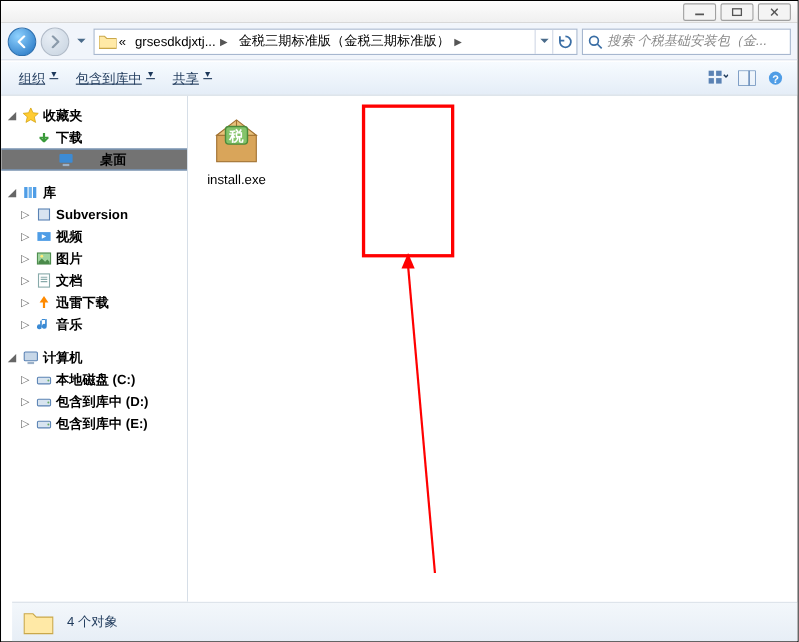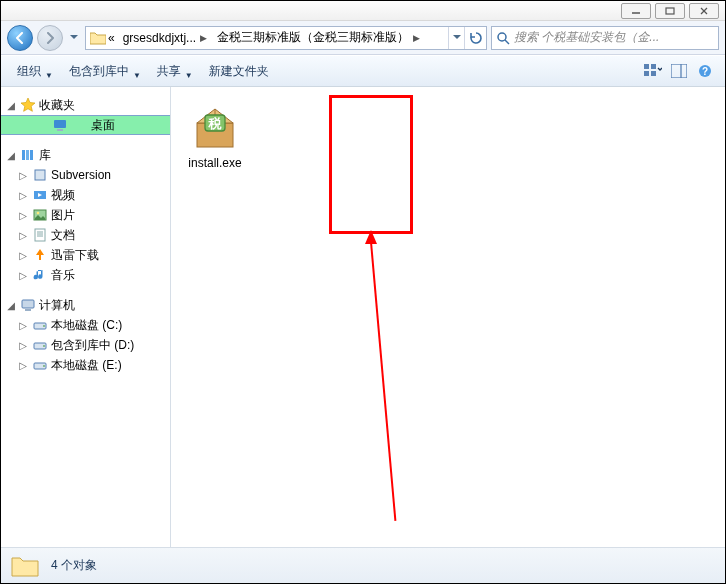--- a/index.html
+++ b/index.html
@@ -18,56 +18,56 @@
 .nav-btn.disabled { background: radial-gradient(circle at 35% 30%, #e8eef5, #c7d3e0); border-color:#b0bac7; cursor:default;}
 .nav-btn svg { fill:#fff; }
 .nav-btn.disabled svg { fill:#8a9aaa; }
 .dropdown-arrow { width:14px; height:26px; display:flex; align-items:center; justify-content:center; cursor:pointer;}
 .addr-box { flex:1; height:24px; border:1px solid #a7b7cf; background:#fff; display:flex; align-items:center; font-size:12px; overflow:hidden;}
 .addr-seg { padding:0 4px; display:flex; align-items:center; gap:2px; height:100%; cursor:pointer;}
 .addr-folder-icon { width:16px; height:16px; display:inline-flex; align-items:center; justify-content:center; }
 .crumb-arrow { color:#555; font-size:9px; padding:0 2px;}
 .addr-refresh { width:22px; height:22px; border-left:1px solid #d0d7e5; display:flex; align-items:center; justify-content:center; cursor:pointer;}
 .addr-dropdown { width:16px; height:22px; border-left:1px solid #d0d7e5; display:flex; align-items:center; justify-content:center; cursor:pointer;}
-.search-box { width:228px; height:24px; border:1px solid #a7b7cf; background:#fff; display:flex; align-items:center; font-size:12px; color:#888; padding:0 4px; font-style:italic;}
+.search-box { width:190px; height:24px; border:1px solid #a7b7cf; background:#fff; display:flex; align-items:center; font-size:12px; color:#888; padding:0 4px; font-style:italic;}
 .search-box svg { margin-right:4px; flex-shrink:0;}
 .search-text { overflow:hidden; text-overflow:ellipsis; white-space:nowrap;}
 
 
 .toolbar { height:32px; background: linear-gradient(#f7fbff,#e4edf7); border-bottom:1px solid #cdd7e1; border-top:1px solid #fff; display:flex; align-items:center; padding:0 8px; font-size:12px; color:#1e395b;}
-.tool-item { display:flex; align-items:flex-end; padding:3px 8px; cursor:pointer; border-radius:2px;}
+.tool-item { display:flex; align-items:flex-start; padding:3px 8px; cursor:pointer; border-radius:2px;text-decoration:underline;}
 .tool-arrow { font-size:8px; margin-left:4px; color:#1e395b;}
 .tool-spacer { flex:1; }
 .tool-iconbtn { width:24px; height:22px; display:flex; align-items:center; justify-content:center; cursor:pointer; margin-left:2px;}
 
 
 .main { flex:1; display:flex; overflow:hidden; }
 
 
 .tree { width:170px; border-right:1px solid #d6dee7; background:#fff; font-size:12px; padding:8px 0; overflow:auto;}
 .tree-group { margin-bottom:10px; }
 .tree-row { display:flex; align-items:center; height:20px; padding-left:4px; cursor:pointer; white-space:nowrap;}
-.tree-row.selected { background:#86efac; border:1px solid #7da2ce; border-left:none; border-right:none;gap:20px;}
+.tree-row.selected { background:#737373; border:1px solid #7da2ce; border-left:none; border-right:none;gap:20px;}
 .expander { width:12px; display:inline-flex; align-items:center; justify-content:center; color:#666; font-size:10px;}
 .tree-icon { width:16px; height:16px; display:inline-flex; align-items:center; justify-content:center; margin:0 3px;}
-.tree-label { color:#000; }
+.tree-label { color:#000;font-weight:bold; }
 .indent-1 { padding-left:16px; }
 
 
 .content { flex:1; background:#fff; position:relative; overflow:hidden;}
 .items { display:flex; flex-wrap:wrap; align-content:flex-start; padding:12px 6px; gap:4px 2px;}
 .file-item { width:76px; display:flex; flex-direction:column; align-items:center; padding:4px 2px; cursor:pointer; text-align:center;}
 .file-icon { width:48px; height:48px; margin-bottom:4px; display:flex; align-items:center; justify-content:center;}
 .file-label { font-size:12px; color:#000; word-break:break-all; line-height:1.35; max-height:68px; overflow:hidden;}
 .highlight-box { position:absolute; border:3px solid #ff0000; pointer-events:none;}
 .arrow-line { position:absolute; width:2px; background:#ff0000; transform-origin: top center; pointer-events:none;}
 .arrow-head { position:absolute; width:0; height:0; border-left:6px solid transparent; border-right:6px solid transparent; border-bottom:14px solid #ff0000; pointer-events:none;}
 
 
-.statusbar { height:36px; border-top:1px solid #d6dee7; background:linear-gradient(#f3f7fb,#e7eef6); display:flex; align-items:center; padding:0 10px; font-size:12px; color:#1e395b;}
+.statusbar { height:36px; border-top:1px solid #d6dee7; background:linear-gradient(#f3f7fb,#e7eef6); display:flex; align-items:center; padding:0 10px; font-size:12px; color:#1e395b;margin-left:10px;}
 .status-icon { width:28px; height:28px; margin-right:12px; display:flex; align-items:center; justify-content:center;}
 </style>
 </head>
 <body>
 
 <div class="window">
 
   <div class="titlebar">
     <div class="win-btn">
       <svg width="10" height="8">
@@ -150,23 +150,20 @@
       <span class="tool-arrow">▼</span>
     </div>
     <div class="tool-item">
       <span>包含到库中</span>
       <span class="tool-arrow">▼</span>
     </div>
     <div class="tool-item">
       <span>共享</span>
       <span class="tool-arrow">▼</span>
     </div>
-    <div class="tool-item">
-      <span>新建文件夹</span>
-    </div>
     <div class="tool-spacer"></div>
     <div class="tool-iconbtn">
       <svg width="18" height="14" viewBox="0 0 18 14">
           <rect x="0" y="0" width="5" height="5" fill="#5a82b4"></rect>
           <rect x="7" y="0" width="5" height="5" fill="#5a82b4"></rect>
           <rect x="0" y="7" width="5" height="5" fill="#5a82b4"></rect>
           <rect x="7" y="7" width="5" height="5" fill="#5a82b4"></rect>
           <path d="M14 4 l2 2 l2 -2" fill="none" stroke="#1e395b" stroke-width="1.3"></path>
         </svg>
     </div>
@@ -192,20 +189,30 @@
         <div class="tree-row">
           <span class="expander">◢</span>
           <span class="tree-icon">
             <svg width="14" height="14" viewBox="0 0 14 14">
                 <path d="M7 0 l2 4.5 5 .5 -3.8 3.3 1.2 5 L7 10.8 2.6 13.3 3.8 8.3 0 5 l5 -.5 z" fill="#ffcc33" stroke="#cc9a00" stroke-width="0.6"></path>
               </svg>
           </span>
           <span class="tree-label">收藏夹</span>
         </div>
         <div id="fav-items">
+            <div class="tree-row indent-1">
+              <span class="expander"></span>
+              <span class="tree-icon">
+                <svg width="14" height="14" viewBox="0 0 14 14">
+                  <path d="M3 7 h8 M7 3 v8 M3 7 l4 4 M11 7 l-4 4" stroke="#3a9a3a" stroke-width="1.4" fill="none"></path>
+                  <path d="M7 11 l-3 -3 h2 v-5 h2 v5 h2 z" fill="#3a9a3a"></path>
+                </svg>
+              </span>
+              <span class="tree-label">下载</span>
+            </div>
             <div class="tree-row indent-1 selected">
               <span class="expander"></span>
               <span class="tree-icon">
                 <svg width="14" height="14" viewBox="0 0 14 14">
                   <rect x="1" y="2" width="12" height="8" rx="1" fill="#3d8bd4"></rect>
                   <rect x="4" y="11" width="6" height="2" fill="#9ab0c8"></rect>
                 </svg>
               </span>
               <span class="tree-label">桌面</span>
             </div>
@@ -321,21 +328,21 @@
               <span class="tree-label">包含到库中 (D:)</span>
             </div>
             <div class="tree-row indent-1">
               <span class="expander">▷</span>
               <span class="tree-icon">
                 <svg width="14" height="14" viewBox="0 0 14 14">
                   <rect x="1" y="5" width="12" height="6" rx="1" fill="#d8e4f0" stroke="#5a82b4"></rect>
                   <circle cx="11" cy="8" r="0.9" fill="#6a6"></circle>
                 </svg>
               </span>
-              <span class="tree-label">本地磁盘 (E:)</span>
+              <span class="tree-label">包含到库中 (E:)</span>
             </div>
           </div>
       </div>
     </div>
 
     <div class="content">
       <div class="items" id="file-items">
           <div class="file-item" id="hl-target">
             <div class="file-icon">
               <svg width="48" height="48" viewBox="0 0 48 48">

